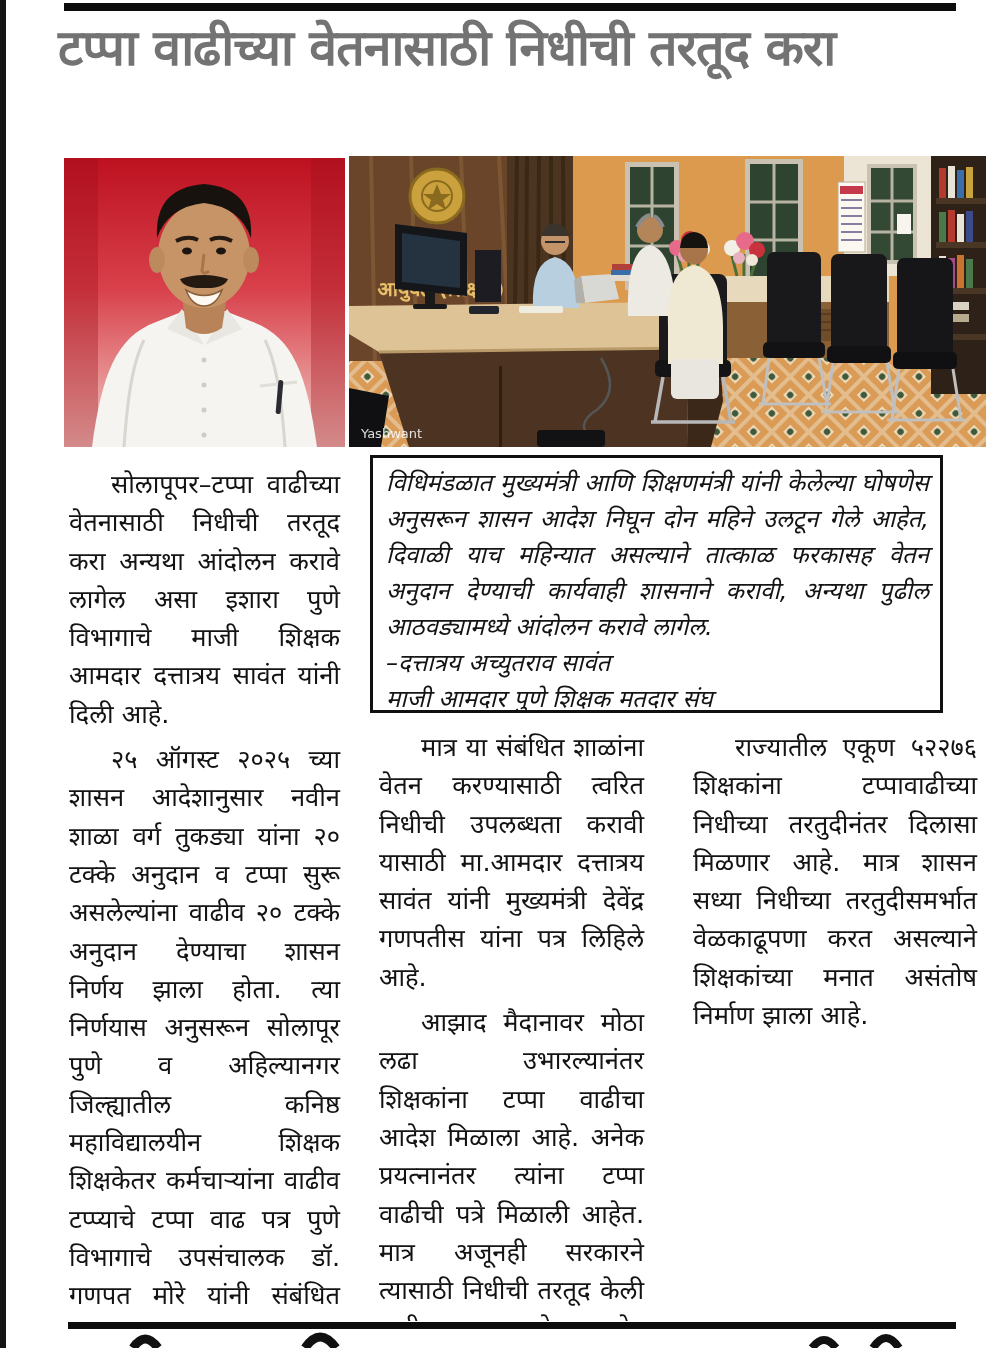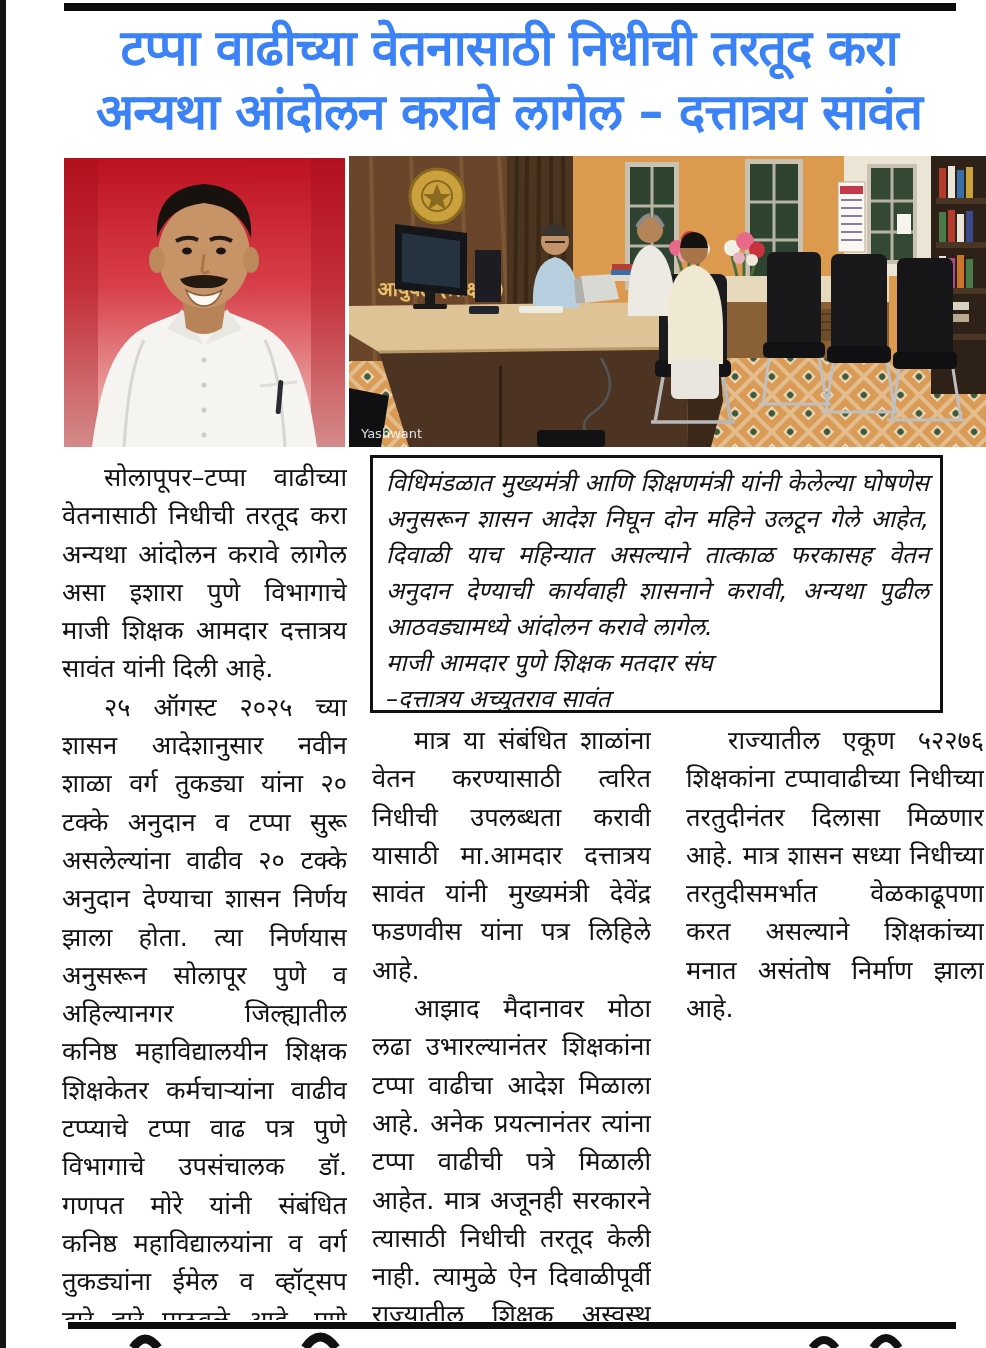--- a/index.html
+++ b/index.html
@@ -6,56 +6,55 @@
   body{
     width:986px;height:1348px;position:relative;background:#ffffff;
     font-family:"DejaVu Sans",sans-serif;color:#111;overflow:hidden;
   }
   .abs{position:absolute;}
   
   .left-bar{left:0;top:0;width:6px;height:1348px;background:#141414;}
   .top-rule{left:64px;top:3px;width:892px;height:8px;background:#0c0c0c;}
   .bottom-rule{left:68px;top:1322px;width:888px;height:7px;background:#0c0c0c;}
   
-  .headline{left:58px;top:16px;width:902px;text-align:center;color:#3b82f6;}
+  .headline{left:58px;top:16px;width:902px;text-align:left;color:#737373;}
   .headline .hl{
     font-size:50px;line-height:64px;font-weight:800;letter-spacing:-1px;
     white-space:nowrap;
   }
   
   .portrait{left:64px;top:158px;width:281px;height:289px;}
   .office{left:349px;top:156px;width:637px;height:291px;}
   .portrait svg,.office svg{display:block;width:100%;height:100%;}
   
   .quote-box{
     left:370px;top:455px;width:573px;height:258px;box-sizing:border-box;
     border:3px solid #101010;padding:7px 11px 4px 13px;
     font-style:italic;font-size:24px;line-height:36px;color:#141414;
     overflow:hidden;
   }
   .quote-box .qbody{margin:0;text-align:justify;}
   .quote-box .qattr{margin:0;text-align:left;}
   
   .col{font-size:25.5px;line-height:38.3px;text-align:justify;color:#131313;overflow:hidden;}
-  .col p{margin:0;}
+  .col p{margin:7px;}
   .col p.ind{text-indent:42px;}
   .col1{left:62px;top:458px;width:285px;height:862px;}
   .col2{left:372px;top:721px;width:279px;height:600px;}
   .col3{left:686px;top:721px;width:298px;height:600px;}
   .fragments{left:0;top:1332px;width:986px;height:16px;}
 </style>
 </head>
 <body>
 
 <div class="abs left-bar"></div>
 <div class="abs top-rule"></div>
 
 <div class="abs headline">
   <div class="hl">टप्पा वाढीच्या वेतनासाठी निधीची तरतूद करा</div>
-  <div class="hl">अन्यथा आंदोलन करावे लागेल – दत्तात्रय सावंत</div>
 </div>
 
 <div class="abs portrait">
   <svg viewBox="0 0 281 289" preserveAspectRatio="none">
     <defs>
       <linearGradient id="pbg" x1="0" y1="0" x2="0" y2="1">
         <stop offset="0" stop-color="#bd1120"></stop>
         <stop offset="0.45" stop-color="#d8404a"></stop>
         <stop offset="1" stop-color="#f1cdc7"></stop>
       </linearGradient>
@@ -253,31 +252,31 @@
       <path d="M550,213 L543,264 M604,213 L612,264 M538,264 L616,264" stroke="#c0c0c0" stroke-width="3" fill="none"></path>
     </g>
     <path d="M0,232 L40,240 L32,291 L0,291 Z" fill="#101012"></path>
     <rect x="188" y="274" width="68" height="17" rx="4" fill="#121214"></rect>
     <text x="12" y="282" font-size="13" fill="#ffffff" opacity="0.85">Yashwant</text>
   </svg>
 </div>
 
 <div class="abs quote-box">
   <p class="qbody">विधिमंडळात मुख्यमंत्री आणि शिक्षणमंत्री यांनी केलेल्या घोषणेस अनुसरून शासन आदेश निघून दोन महिने उलटून गेले आहेत, दिवाळी याच महिन्यात असल्याने तात्काळ फरकासह वेतन अनुदान देण्याची कार्यवाही शासनाने करावी, अन्यथा पुढील आठवड्यामध्ये आंदोलन करावे लागेल.</p>
+  <p class="qattr">–दत्तात्रय अच्युतराव सावंत</p>
   <p class="qattr">माजी आमदार पुणे शिक्षक मतदार संघ</p>
-  <p class="qattr">–दत्तात्रय अच्युतराव सावंत</p>
 </div>
 
 <div class="abs col col1">
   <p class="ind">सोलापूपर–टप्पा वाढीच्या वेतनासाठी निधीची तरतूद करा अन्यथा आंदोलन करावे लागेल असा इशारा पुणे विभागाचे माजी शिक्षक आमदार दत्तात्रय सावंत यांनी दिली आहे.</p>
   <p class="ind">२५ ऑगस्ट २०२५ च्या शासन आदेशानुसार नवीन शाळा वर्ग तुकड्या यांना २० टक्के अनुदान व टप्पा सुरू असलेल्यांना वाढीव २० टक्के अनुदान देण्याचा शासन निर्णय झाला होता. त्या निर्णयास अनुसरून सोलापूर पुणे व अहिल्यानगर जिल्ह्यातील कनिष्ठ महाविद्यालयीन शिक्षक शिक्षकेतर कर्मचाऱ्यांना वाढीव टप्प्याचे टप्पा वाढ पत्र पुणे विभागाचे उपसंचालक डॉ. गणपत मोरे यांनी संबंधित कनिष्ठ महाविद्यालयांना व वर्ग तुकड्यांना ईमेल व व्हॉट्सप द्वारे द्वारे पाठवले आहे. पुणे विभागातील पुणे, कोल्हापूर, सोलापूर, सातारा, सांगली या पाचही जिल्ह्यातील प्राथमिक, माध्यमिक व कनिष्ठ महाविद्यालयीन टप्पा वाढीची</p>
 </div>
 
 <div class="abs col col2">
-  <p class="ind">मात्र या संबंधित शाळांना वेतन करण्यासाठी त्वरित निधीची उपलब्धता करावी यासाठी मा.आमदार दत्तात्रय सावंत यांनी मुख्यमंत्री देवेंद्र फडणवीस यांना पत्र लिहिले आहे.</p>
+  <p class="ind">मात्र या संबंधित शाळांना वेतन करण्यासाठी त्वरित निधीची उपलब्धता करावी यासाठी मा.आमदार दत्तात्रय सावंत यांनी मुख्यमंत्री देवेंद्र गणपतीस यांना पत्र लिहिले आहे.</p>
   <p class="ind">आझाद मैदानावर मोठा लढा उभारल्यानंतर शिक्षकांना टप्पा वाढीचा आदेश मिळाला आहे. अनेक प्रयत्नानंतर त्यांना टप्पा वाढीची पत्रे मिळाली आहेत. मात्र अजूनही सरकारने त्यासाठी निधीची तरतूद केली नाही. त्यामुळे ऐन दिवाळीपूर्वी राज्यातील शिक्षक अस्वस्थ झाले</p>
 </div>
 
 <div class="abs col col3">
   <p class="ind">राज्यातील एकूण ५२२७६ शिक्षकांना टप्पावाढीच्या निधीच्या तरतुदीनंतर दिलासा मिळणार आहे. मात्र शासन सध्या निधीच्या तरतुदीसमर्भात वेळकाढूपणा करत असल्याने शिक्षकांच्या मनात असंतोष निर्माण झाला आहे.</p>
 </div>
 
 <div class="abs bottom-rule"></div>
 
 <svg class="abs fragments" viewBox="0 0 986 16">

